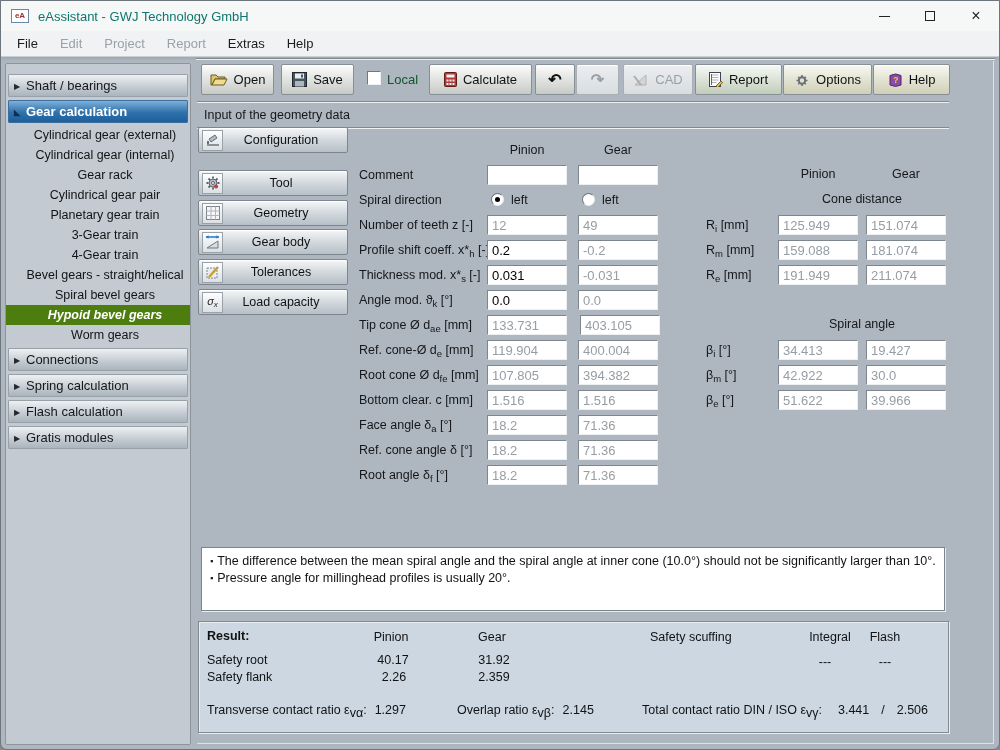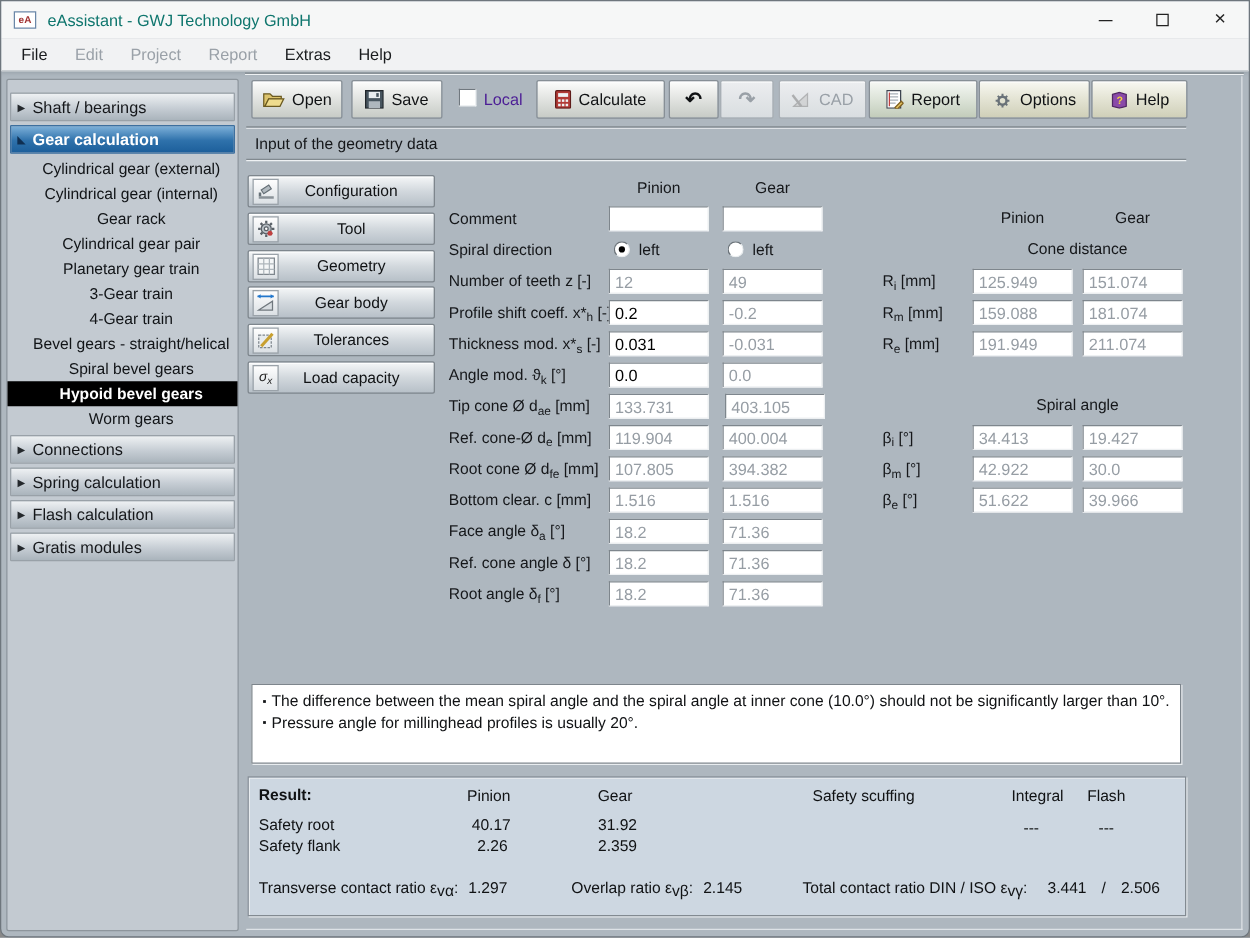--- a/index.html
+++ b/index.html
@@ -33,42 +33,42 @@
              background:#c3cad1; border:1px solid #8d959c; border-radius:2px; padding-top:7px; }
   .sb-cat { position:relative; height:23px; margin:3px 2px 0 2px; border:1px solid #99a1a8; border-radius:1px;
             background:linear-gradient(#eef1f3, #c6cdd4 55%, #aab4bc);
             display:flex; align-items:center; padding-left:17px; font-size:13px; color:#15171a; }
   .sb-cat .arr { position:absolute; left:5px; top:50%; transform:translateY(-50%); font-size:8px; color:#24282c; }
   .sb-cat.active { background:linear-gradient(#7db0d9, #2e71ab 55%, #1d5f9b);
                    color:#fff; font-weight:bold; border-color:#3d6f9e; }
   .sb-cat.active .arr { color:#0f2f52; }
   .sb-items { margin-top:2px;text-align:center; }
   .sb-item { height:20px; line-height:20px; padding-left:14px; font-size:12.5px; color:#111417; white-space:nowrap; }
-  .sb-item.selected { background:#000000; color:#fff; font-weight:bold; }
+  .sb-item.selected { background:#4d7c0f; color:#fff; font-weight:bold;font-style:italic; }
 
   
   .groove { position:absolute; height:0; border-top:1px solid #81898f; box-shadow:0 1px 0 #eef1f3; }
   .frame-right { position:absolute; left:992px; top:60px; width:0; height:683px;
                  border-left:1px solid #dde2e6; }
   .frame-bottom { position:absolute; left:196px; top:742px; width:797px; height:0;
                   border-top:1px solid #dde2e6; }
 
   
   .tb-btn { position:absolute; top:63px; height:31px; border:1px solid #878f96; border-radius:2px;
             background:linear-gradient(#fdfdfc, #e2e4e1 48%, #c7cbc6);
             display:flex; align-items:center; justify-content:center; gap:6px;
             font-size:13px; color:#101214; box-shadow:inset 0 1px 0 #fff; }
   .tb-btn.tint-green { background:linear-gradient(#f6f8f5, #dde4d9 48%, #c2ccba); }
   .tb-btn.tint-khaki { background:linear-gradient(#f8f8f2, #e4e4d4 48%, #cfcfb8); }
   .tb-btn.disabled { background:linear-gradient(#eceef0, #d9dde0); color:#99a0a7; border-color:#a8afb5; }
   .tb-btn.disabled svg { opacity:.5; filter:grayscale(1); }
   .tb-arrow { font-size:16px; font-weight:bold; }
   .tb-check { position:absolute; left:366px; top:70px; width:14px; height:14px; background:#fff;
               border:1px solid; border-color:#70787f #eef1f3 #eef1f3 #70787f; }
-  .tb-check-label { position:absolute; left:386px; top:71px; font-size:13px; color:#4c1d95; }
+  .tb-check-label { position:absolute; left:386px; top:71px; font-size:13px; color:#14532d; }
 
   
   .section-header { position:absolute; left:196px; top:103px; width:752px; height:22px;
                     font-size:12.5px; color:#15171a; display:flex; align-items:center; padding-left:7px; }
 
   
   .side-btn { position:absolute; left:197px; width:150px; height:26px; border:1px solid #7e868d; border-radius:2px;
               background:linear-gradient(#f5f7f8, #d2d8dd 50%, #b7c0c8);
               display:flex; align-items:center; font-size:12.5px; color:#101214; box-shadow:inset 0 1px 0 #fff; }
   .side-btn .ic { width:21px; height:21px; margin-left:3px; border:1px solid #9aa2a9; flex:none;
@@ -248,21 +248,21 @@
   <div class="tb-btn tint-khaki" style="left:872px;width:77px;">
     <svg width="15" height="14" viewBox="0 0 15 14">
         <path d="M2 2.5L7.5 1l5.5 1.5V12L7.5 13.5 2 12Z" fill="#8a4aa8" stroke="#4f2763"></path>
         <text x="7.8" y="10.2" font-size="8.5" font-weight="bold" fill="#f4d23c" text-anchor="middle">?</text>
       </svg>
     <span>Help</span>
   </div>
 
   <div class="section-header">Input of the geometry data</div>
 
-  <div class="side-btn" style="top:139px;justify-content:space-between;">
+  <div class="side-btn" style="top:126px;justify-content:space-between;">
     <span class="ic">
         <svg width="16" height="16" viewBox="0 0 16 16">
           <path d="M2 12h12v2H2Z" fill="#8a9298"></path>
           <path d="M4 7l6-4 2 3-6 4Z" fill="#b2bac0" stroke="#667077"></path>
           <path d="M3 12V9" stroke="#667077" stroke-width="2"></path>
         </svg>
       </span>
     <span class="lbl">Configuration</span>
   </div>
   <div class="side-btn" style="top:169px;">

